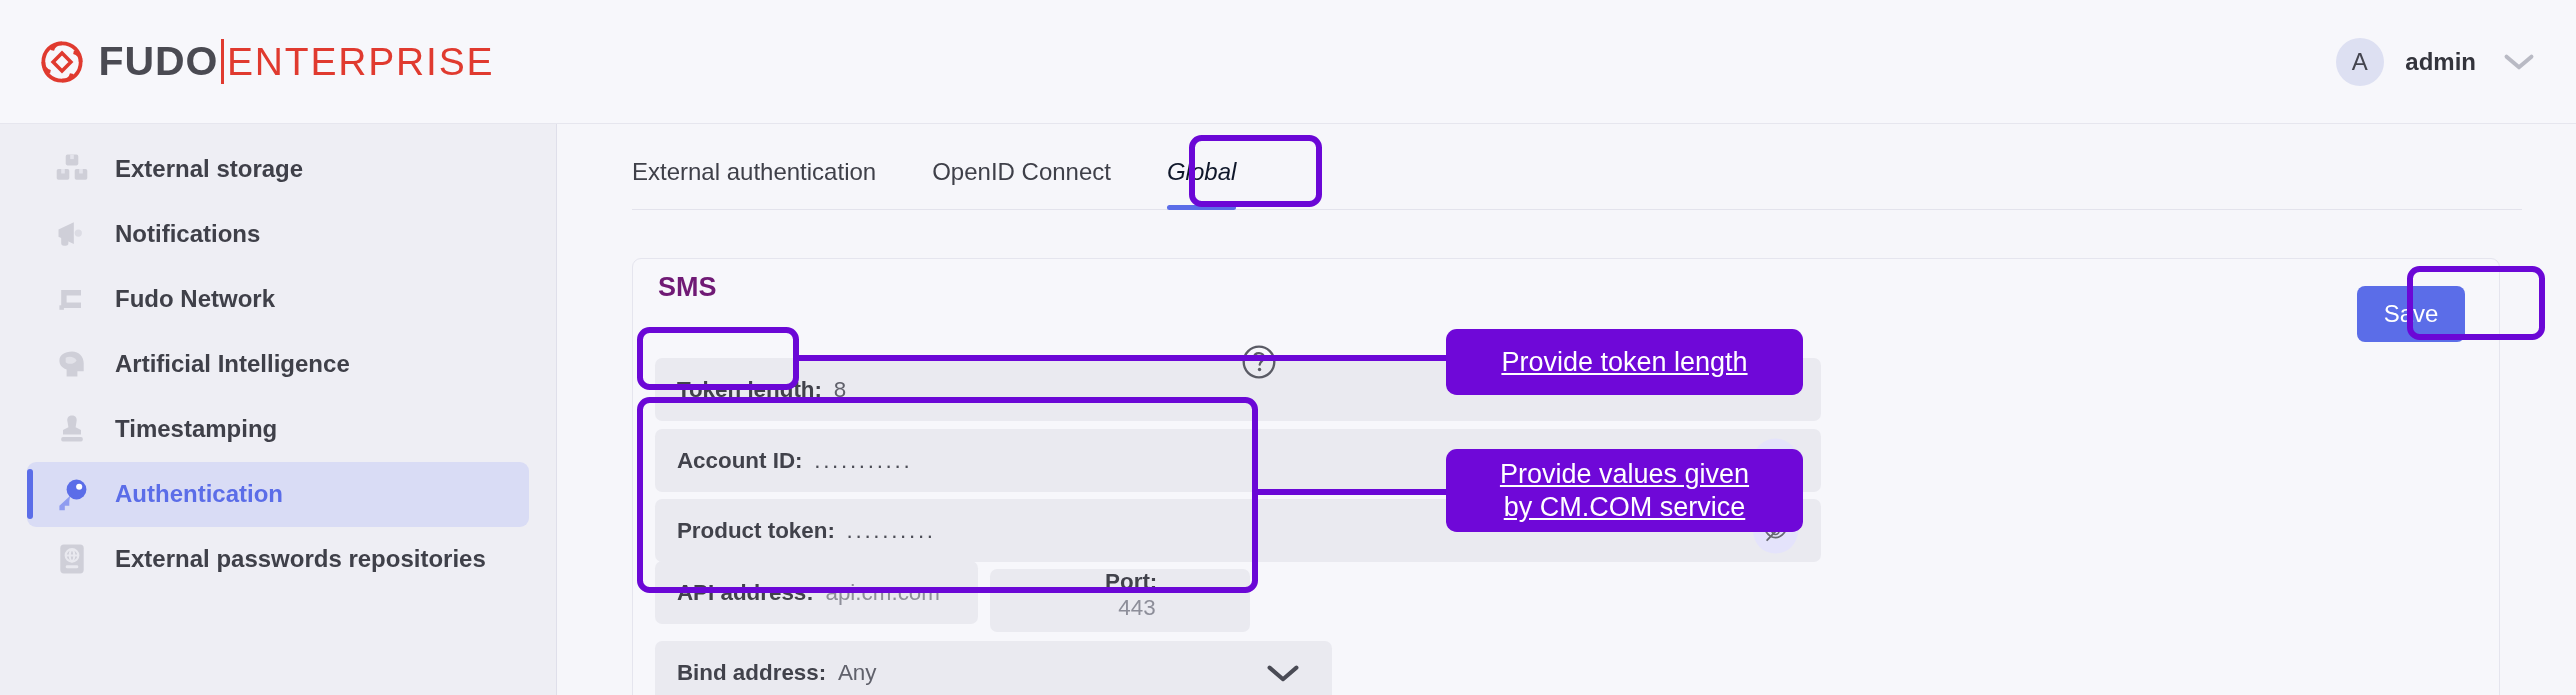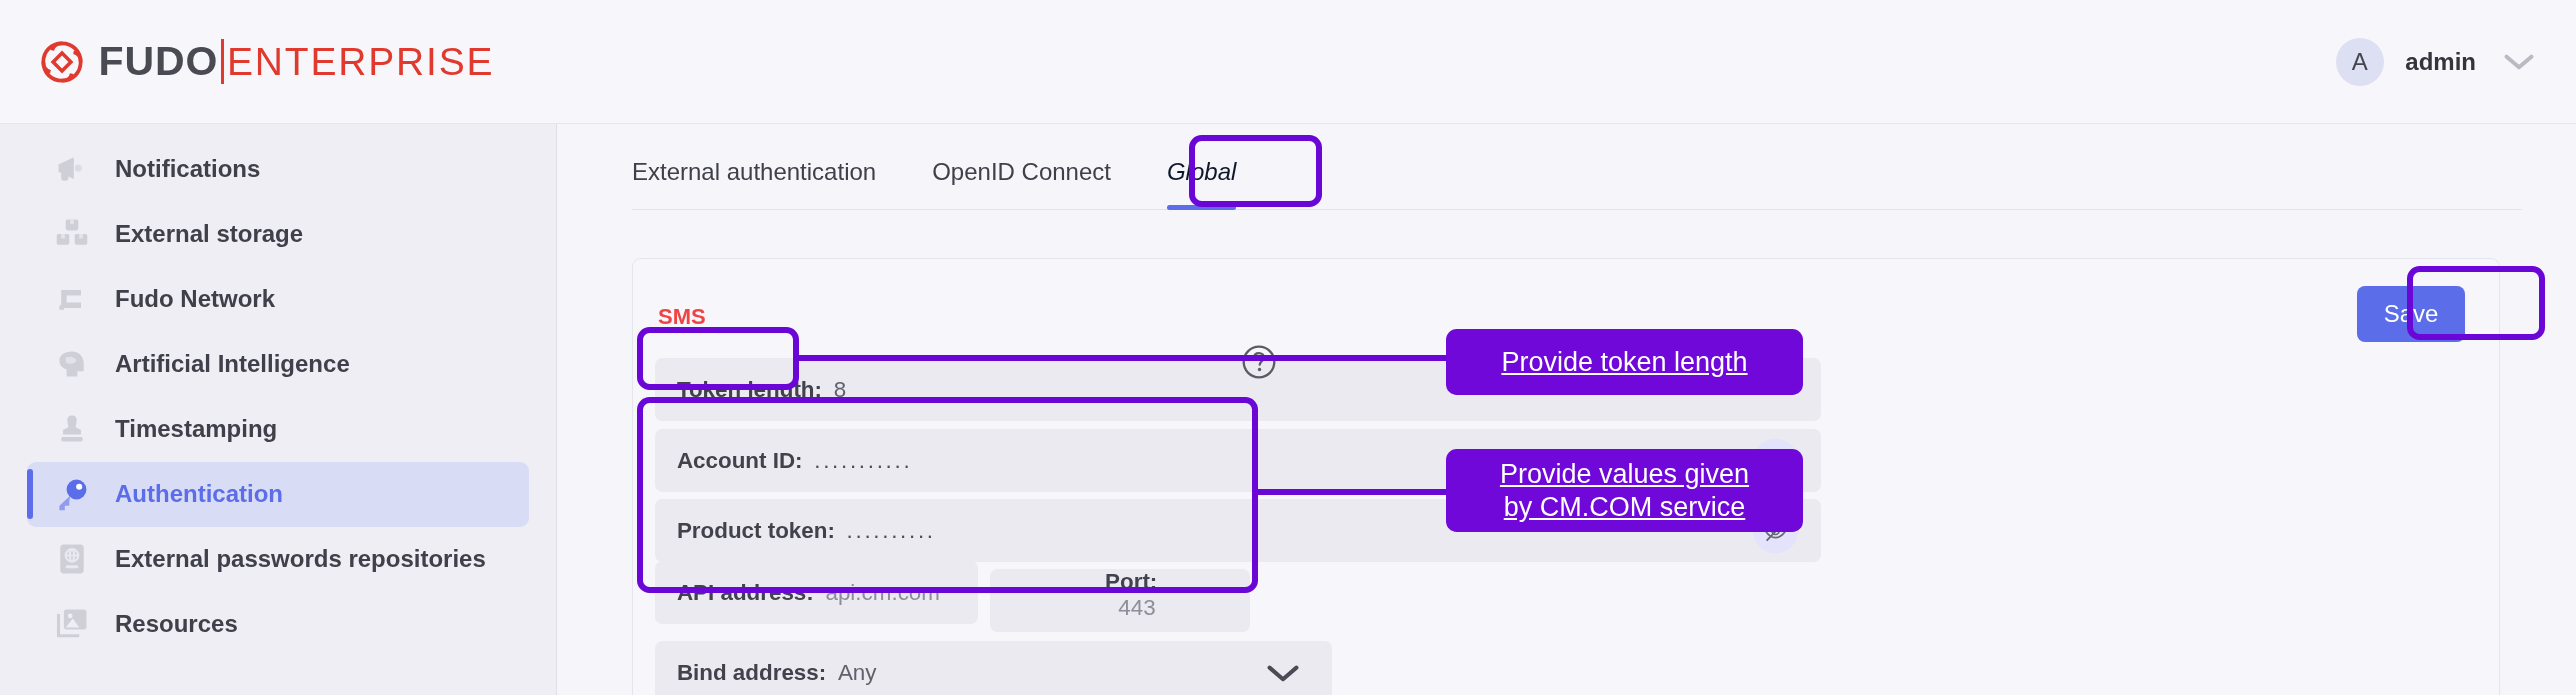--- a/index.html
+++ b/index.html
@@ -77,21 +77,21 @@
   .tab.active::after {
     content:""; position:absolute; left:0; right:0; bottom:-0.9px; height:4.5px;
     background:#5b6de8; border-radius:2.7px;
   }
 
   
   .card {
     position:absolute; left:74px; top:134px; width:1868px; height:477px;
     background:#f7f7fb; border:0.9px solid #e5e5ee; border-radius:9px;
   }
-  .card-title { font-size:22px; color:#ef4444; font-weight:bold; margin:45px 0 0 25px; }
+  .card-title { font-size:27px; color:#701a75; font-weight:bold; margin:13px 0 0 25px; }
 
   .field {
     position:absolute; background:#eaeaf0; border-radius:7.2px;
     display:flex; align-items:center; padding-left:22.4px;
   }
   .f-label { font-size:22.4px; color:#41424b; font-weight:bold; white-space:nowrap; }
   .f-value { font-size:22.4px; color:#60616b; margin-left:11.7px; white-space:nowrap; }
   .f-value.muted { color:#8d8e99; }
   .f-dots { font-size:22.4px; color:#4b4c55; letter-spacing:2.7px; margin-left:11.7px; }
 
@@ -170,45 +170,45 @@
         </svg>
       </span>
     </div>
   </div>
 
   <nav class="sidebar">
 
     <div class="nav-item">
       <span class="nav-ico">
         <svg viewBox="0 0 40 40" width="36" height="36" aria-hidden="true">
-          <path d="M5 15 L22 7 L22 31 L5 23 Z" fill="#cfcfd8"></path>
-          <rect x="8" y="21" width="8" height="12" rx="3" fill="#cfcfd8"></rect>
-          <circle cx="27" cy="19" r="4" fill="#dcdce4"></circle>
-        </svg>
-      </span>
-      <span class="nav-label">Notifications</span>
-    </div>
-
-    <div class="nav-item">
-      <span class="nav-ico">
-        <svg viewBox="0 0 40 40" width="36" height="36" aria-hidden="true">
           <rect x="13" y="4" width="14" height="12" rx="2" fill="#cfcfd8"></rect>
           <rect x="18" y="4" width="4" height="5" fill="#e4e4ec"></rect>
           <rect x="3" y="20" width="14" height="12" rx="2" fill="#cfcfd8"></rect>
           <rect x="8" y="20" width="4" height="5" fill="#e4e4ec"></rect>
           <rect x="23" y="20" width="14" height="12" rx="2" fill="#cfcfd8"></rect>
           <rect x="28" y="20" width="4" height="5" fill="#e4e4ec"></rect>
         </svg>
       </span>
       <span class="nav-label">External storage</span>
     </div>
 
     <div class="nav-item">
       <span class="nav-ico">
         <svg viewBox="0 0 40 40" width="36" height="36" aria-hidden="true">
+          <path d="M5 15 L22 7 L22 31 L5 23 Z" fill="#cfcfd8"></path>
+          <rect x="8" y="21" width="8" height="12" rx="3" fill="#cfcfd8"></rect>
+          <circle cx="27" cy="19" r="4" fill="#dcdce4"></circle>
+        </svg>
+      </span>
+      <span class="nav-label">Notifications</span>
+    </div>
+
+    <div class="nav-item">
+      <span class="nav-ico">
+        <svg viewBox="0 0 40 40" width="36" height="36" aria-hidden="true">
           <path d="M8 10 L30 10 L30 16 L14 16 L14 24 L30 24 L30 30 L8 30 Z" fill="#cfcfd8"></path>
           <rect x="6" y="27" width="5" height="5" fill="#cfcfd8"></rect>
         </svg>
       </span>
       <span class="nav-label">Fudo Network</span>
     </div>
 
     <div class="nav-item">
       <span class="nav-ico">
         <svg viewBox="0 0 40 40" width="36" height="36" aria-hidden="true">
@@ -245,31 +245,20 @@
         <svg viewBox="0 0 40 40" width="36" height="36" aria-hidden="true">
           <rect x="7" y="4" width="26" height="32" rx="4" fill="#cfcfd8"></rect>
           <circle cx="20" cy="16" r="7" fill="none" stroke="#e9e9ef" stroke-width="2.4"></circle>
           <path d="M13 16 L27 16 M20 9 C16.5 12.5 16.5 19.5 20 23 M20 9 C23.5 12.5 23.5 19.5 20 23" stroke="#e9e9ef" stroke-width="2.2" fill="none"></path>
           <rect x="13" y="27" width="14" height="3.4" rx="1.6" fill="#e9e9ef"></rect>
         </svg>
       </span>
       <span class="nav-label">External passwords repositories</span>
     </div>
 
-    <div class="nav-item">
-      <span class="nav-ico">
-        <svg viewBox="0 0 40 40" width="36" height="36" aria-hidden="true">
-          <path d="M5 9 L5 33 L28 33" fill="none" stroke="#cfcfd8" stroke-width="3.4"></path>
-          <rect x="11" y="4" width="25" height="22" rx="3" fill="#cfcfd8"></rect>
-          <circle cx="18" cy="11" r="2.6" fill="#eeeef4"></circle>
-          <path d="M13 24 L21 14 L28 24 Z" fill="#eeeef4"></path>
-        </svg>
-      </span>
-      <span class="nav-label">Resources</span>
-    </div>
   </nav>
 
   <div class="main">
 
     <div class="tabs">
       <div class="tab">External authentication</div>
       <div class="tab">OpenID Connect</div>
       <div class="tab active">Global</div>
     </div>
 

